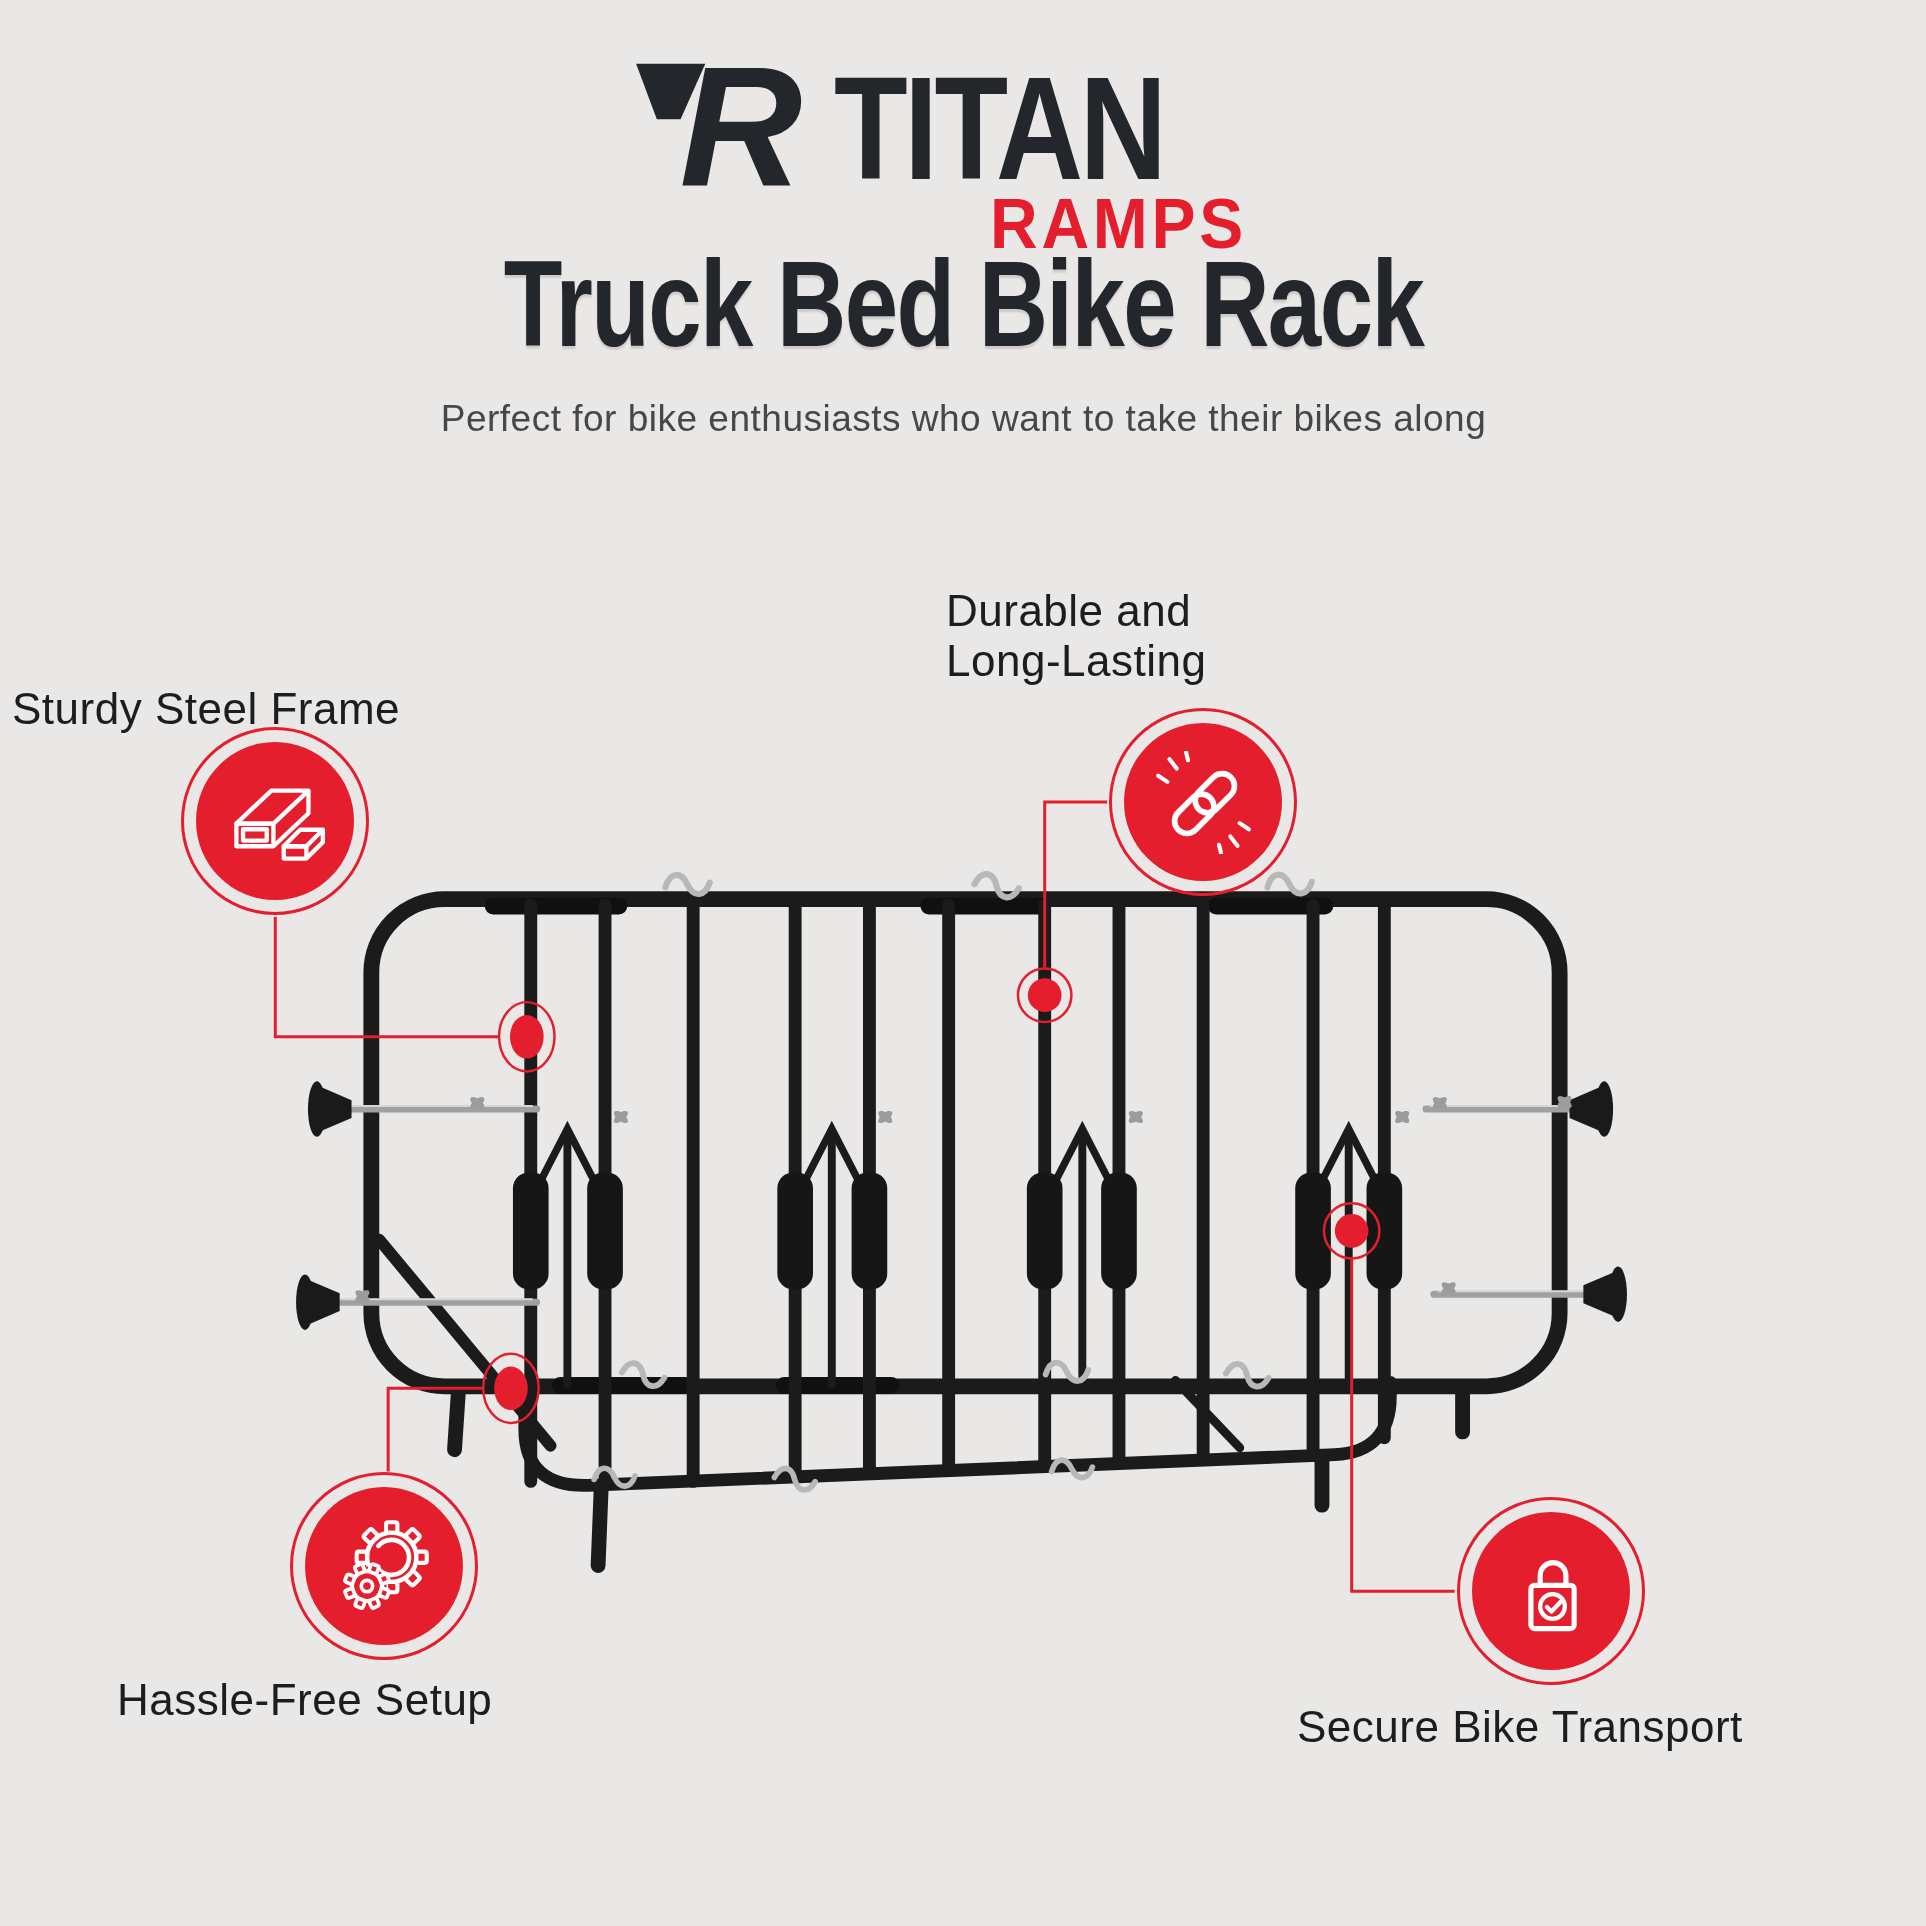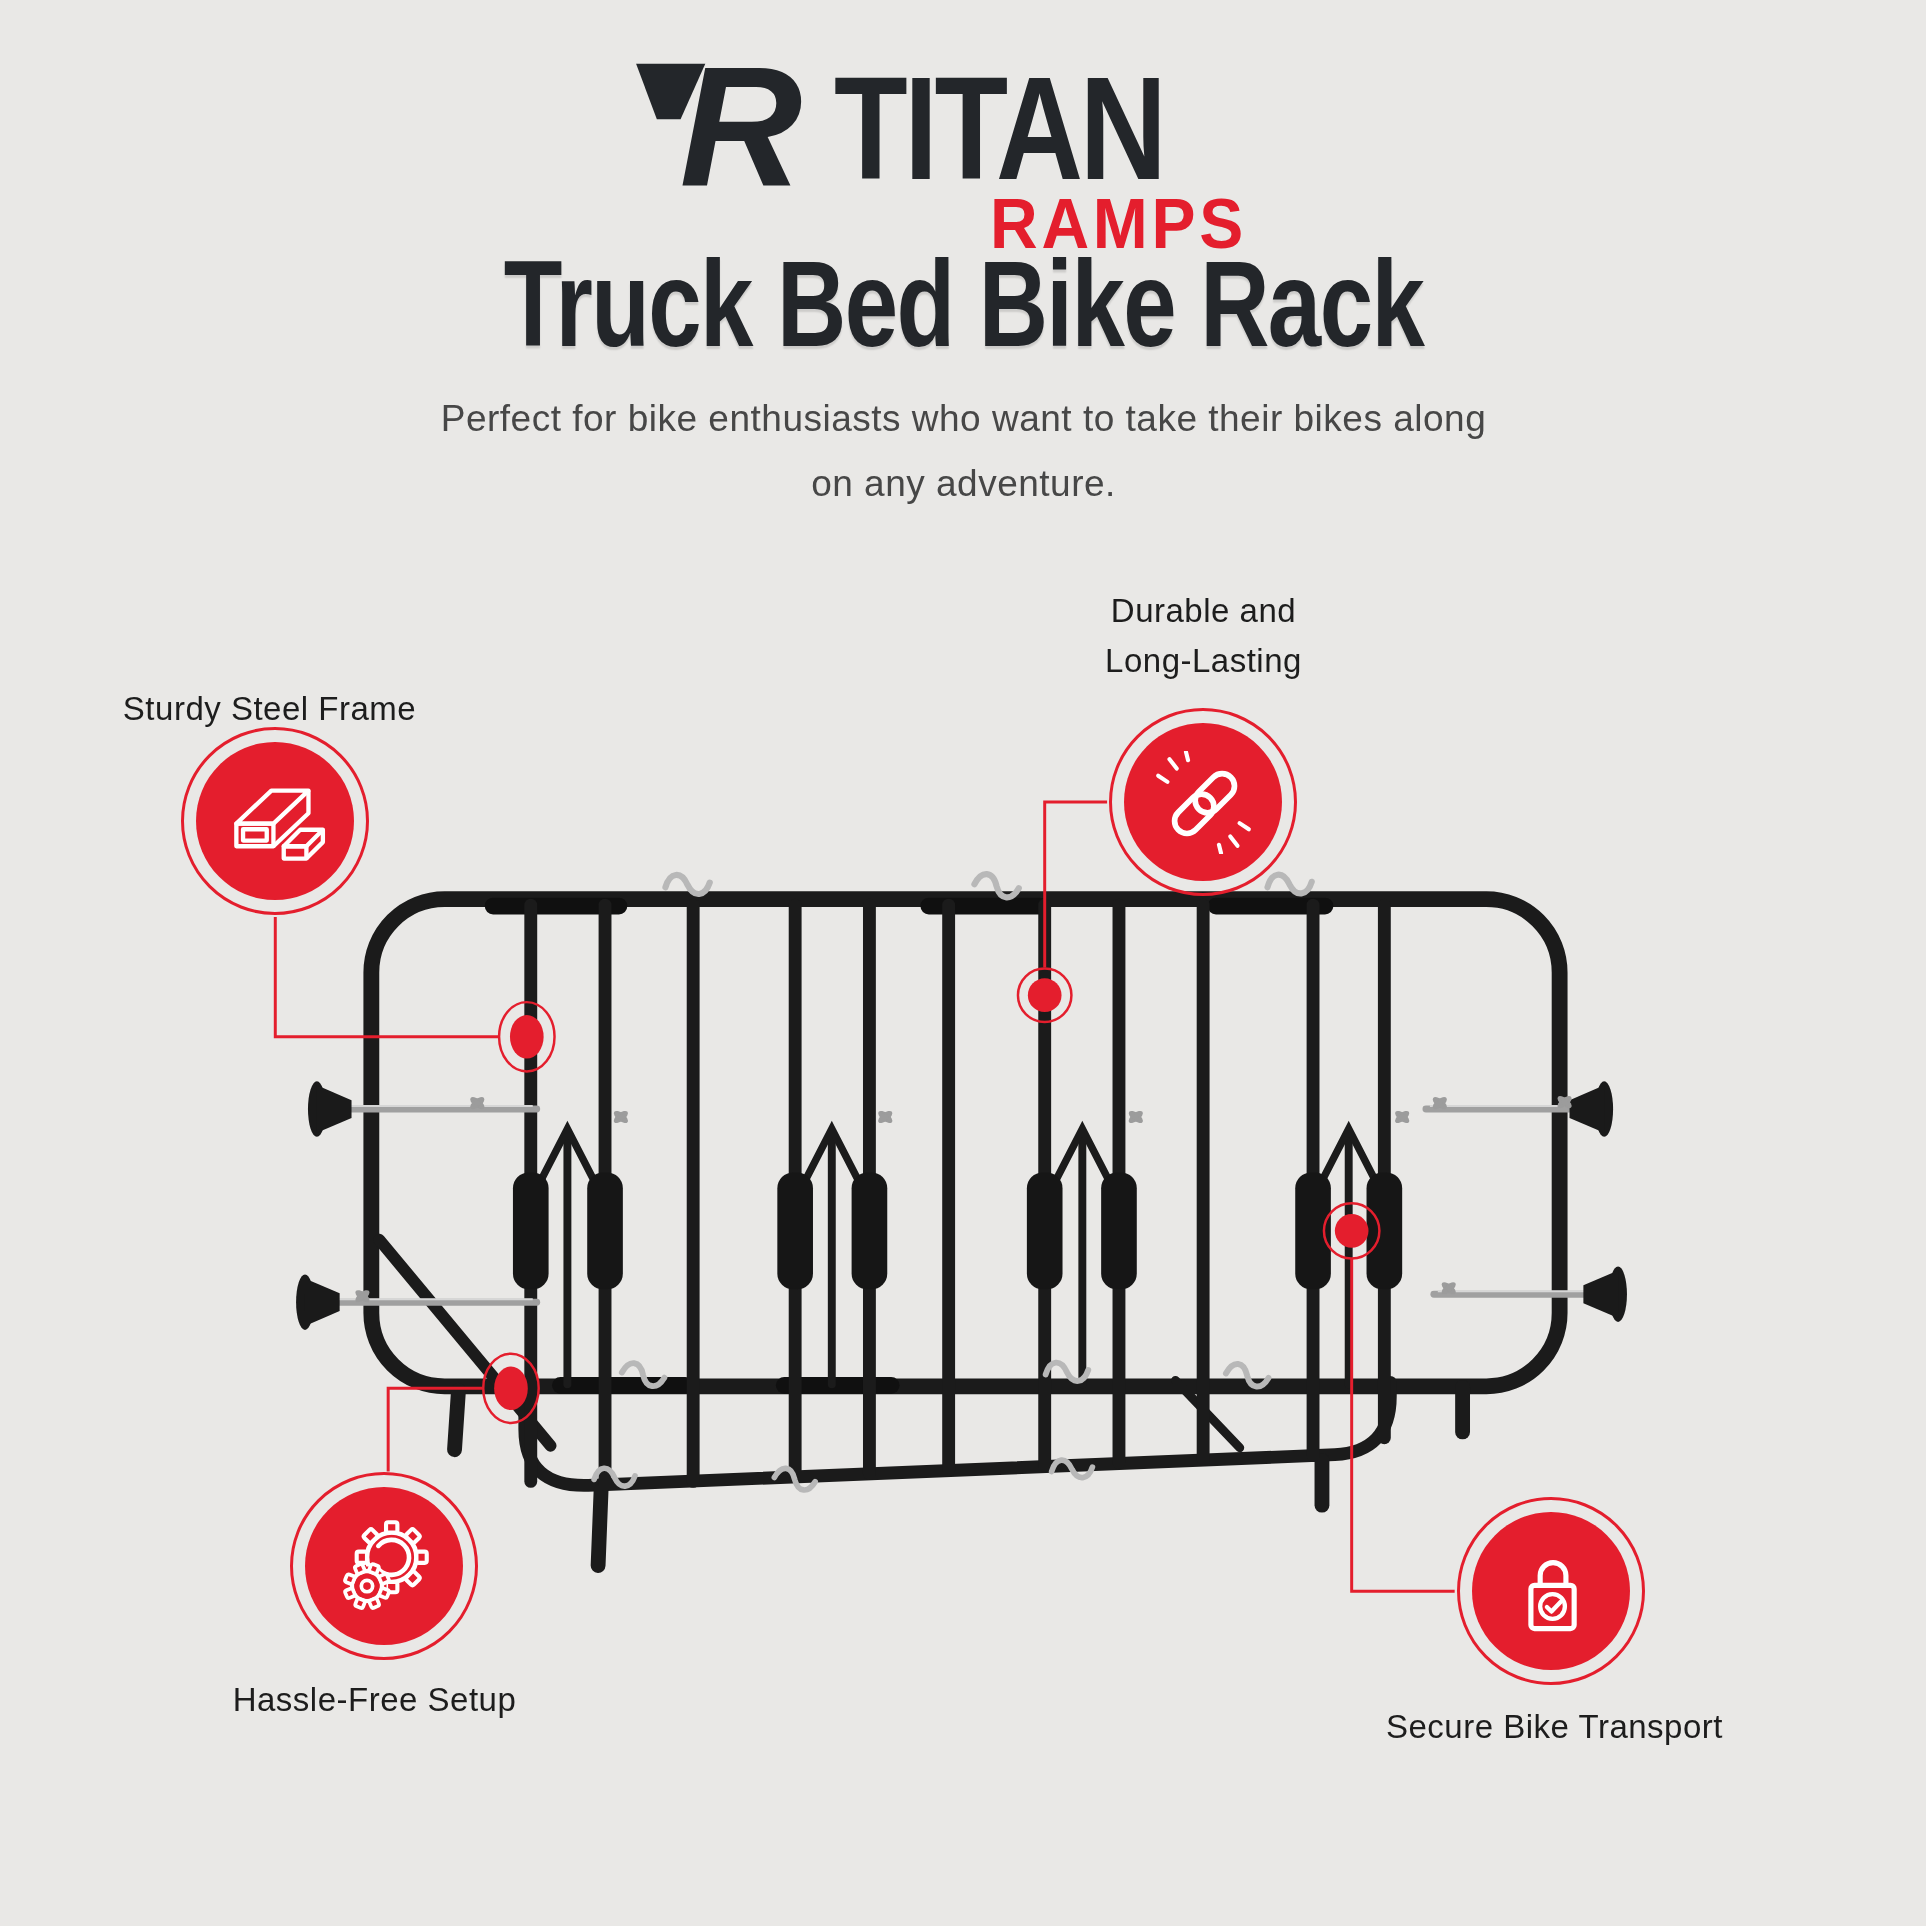--- a/index.html
+++ b/index.html
@@ -41,22 +41,22 @@
     transform:scaleX(0.78);transform-origin:50% 50%;
     text-shadow:0 3px 2px rgba(0,0,0,0.12);
   }
   .page-subtitle{
     position:absolute;left:0;top:386px;width:100%;text-align:center;
     font-size:37px;font-weight:400;color:var(--text-gray);
     line-height:65px;letter-spacing:0.5px;
   }
   
   .feature-label{
-    position:absolute;width:515px;text-align:center;
-    font-size:33px;font-weight:500;color:var(--label-ink);
+    position:absolute;width:515px;
+    font-size:44px;font-weight:500;color:var(--label-ink);
     line-height:50px;letter-spacing:0.5px;
   }
   .label-sturdy{left:12px;top:669px;margin-top:15px;}
   .label-durable{left:946px;top:586px;}
   .label-hassle{left:117px;top:1675px;}
   .label-secure{left:1297px;top:1702px;}
   
   .feature-circle{
     position:absolute;width:188px;height:188px;border-radius:50%;
     border:3px solid var(--accent-red);box-sizing:border-box;z-index:3;
@@ -85,21 +85,20 @@
         <text x="56" y="138" font-size="172">R</text>
       </svg>
     </div>
     <div class="brand-name">TITAN</div>
     <div class="brand-division">RAMPS</div>
   </div>
 
   <div class="page-title">Truck Bed Bike Rack</div>
   <div class="page-subtitle">
     <span>Perfect for bike enthusiasts who want to take their bikes along</span><br>
-    <span>on any adventure.</span>
   </div>
 
   <svg class="rack-layer" width="1927" height="1927" viewBox="0 0 1946 1946">
     <defs>
       <path id="clip" d="M0,0 c5,-12 14,-12 18,0 c4,11 13,11 18,0" fill="none" stroke="#b8b8b8" stroke-width="5" stroke-linecap="round"></path>
       <g id="wing" fill="#9c9c9c">
         <ellipse rx="8.5" ry="4" transform="rotate(38)"></ellipse>
         <ellipse rx="8.5" ry="4" transform="rotate(-38)"></ellipse>
         <circle r="3"></circle>
       </g>

